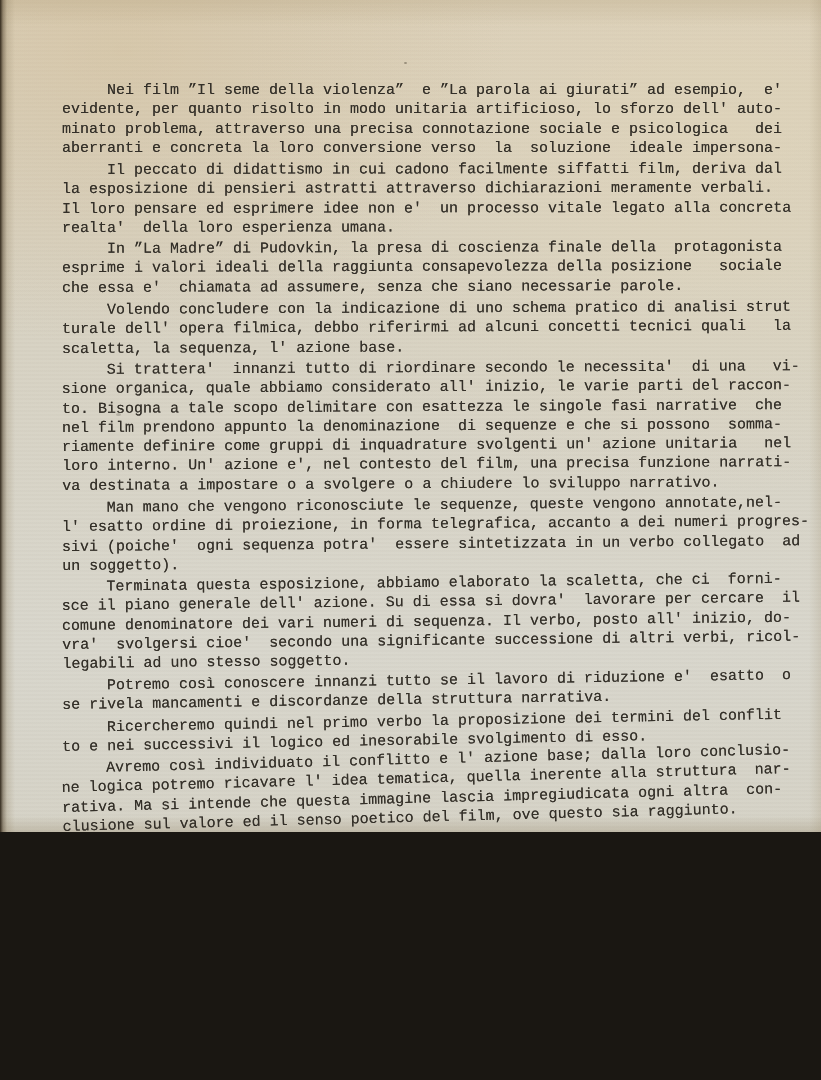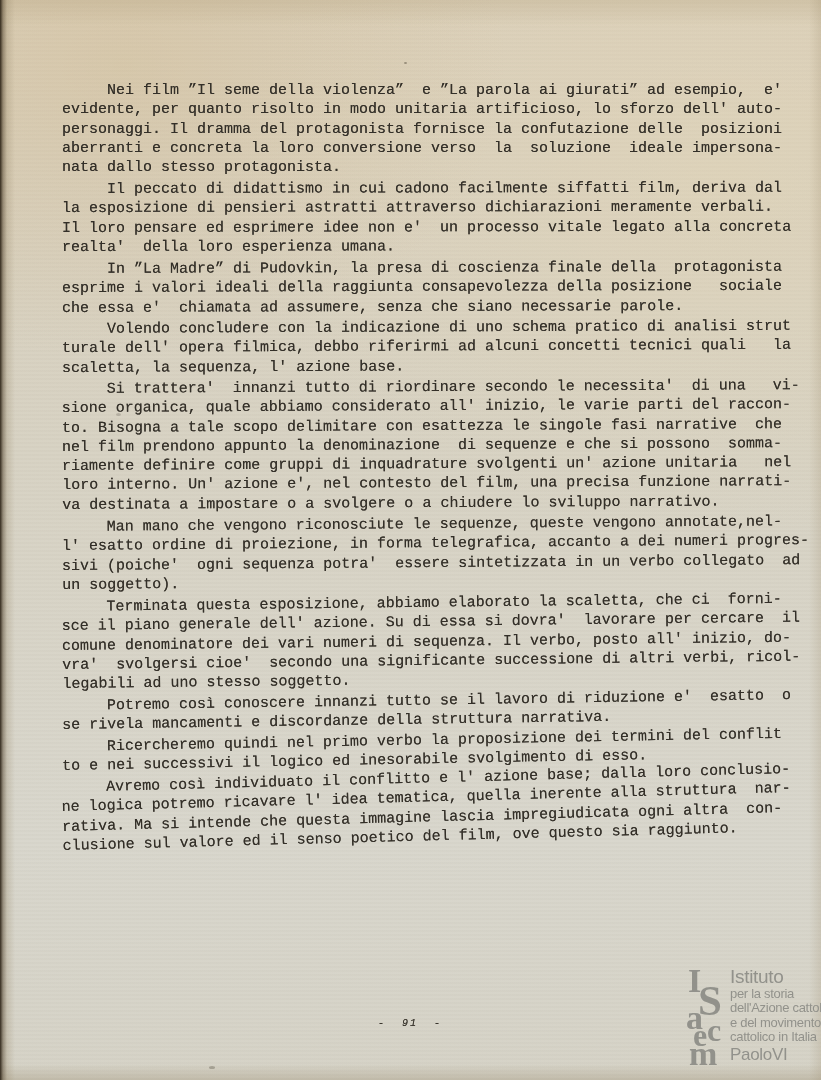--- a/index.html
+++ b/index.html
@@ -1,18 +1,18 @@
 <!DOCTYPE html>
 <html><head>
 <meta charset="utf-8">
 <style>
   html,body{margin:0;padding:0;background:#1a1712;}
   .page{
     position:relative;
-    width:821px;height:1080px;
+    width:821px;height:832px;
     overflow:hidden;
     background:
       linear-gradient(90deg, rgba(43,34,21,0.95) 0px, rgba(94,80,58,0.55) 3px, rgba(150,135,105,0.28) 7px, rgba(160,145,115,0) 15px),
       linear-gradient(270deg, rgba(150,132,100,0.20) 0px, rgba(150,132,100,0) 12px),
       linear-gradient(180deg, rgba(165,145,105,0.22) 0px, rgba(165,145,105,0) 26px),
       linear-gradient(0deg, rgba(140,125,95,0.28) 0px, rgba(140,125,95,0) 16px),
       radial-gradient(ellipse 620px 480px at 15% 6%, rgba(206,180,132,0.30), rgba(206,180,132,0) 62%),
       radial-gradient(ellipse 760px 560px at 88% 16%, rgba(228,214,180,0.38), rgba(228,214,180,0) 66%),
       repeating-linear-gradient(180deg, rgba(255,255,255,0.018) 0 2px, rgba(70,60,40,0.016) 2px 4px),
       linear-gradient(180deg, #dacfba 0%, #d7d2c3 42%, #d8d6cc 78%, #d5d2c6 100%);
@@ -72,23 +72,22 @@
 </style>
 </head>
 <body>
 
 <div class="page">
 
   <div class="text-block" id="text-block">
       <div class="paragraph p1">
         <div class="line">     Nei film ”Il seme della violenza”  e ”La parola ai giurati” ad esempio,  e'</div>
         <div class="line">evidente, per quanto risolto in modo unitaria artificioso, lo sforzo dell' auto-</div>
-        <div class="line">personaggi. Il dramma del protagonista fornisce la confutazione delle  posizioni</div>
+        <div class="line">minato problema, attraverso una precisa connotazione sociale e psicologica   dei</div>
         <div class="line">aberranti e concreta la loro conversione verso  la  soluzione  ideale impersona-</div>
-        <div class="line">nata dallo stesso protagonista.</div>
       </div>
       <div class="paragraph p2">
         <div class="line">     Il peccato di didattismo in cui cadono facilmente siffatti film, deriva dal</div>
         <div class="line">la esposizione di pensieri astratti attraverso dichiarazioni meramente verbali.</div>
         <div class="line">Il loro pensare ed esprimere idee non e'  un processo vitale legato alla concreta</div>
         <div class="line">realta'  della loro esperienza umana.</div>
       </div>
       <div class="paragraph p3">
         <div class="line">     In ”La Madre” di Pudovkin, la presa di coscienza finale della  protagonista</div>
         <div class="line">esprime i valori ideali della raggiunta consapevolezza della posizione   sociale</div>

